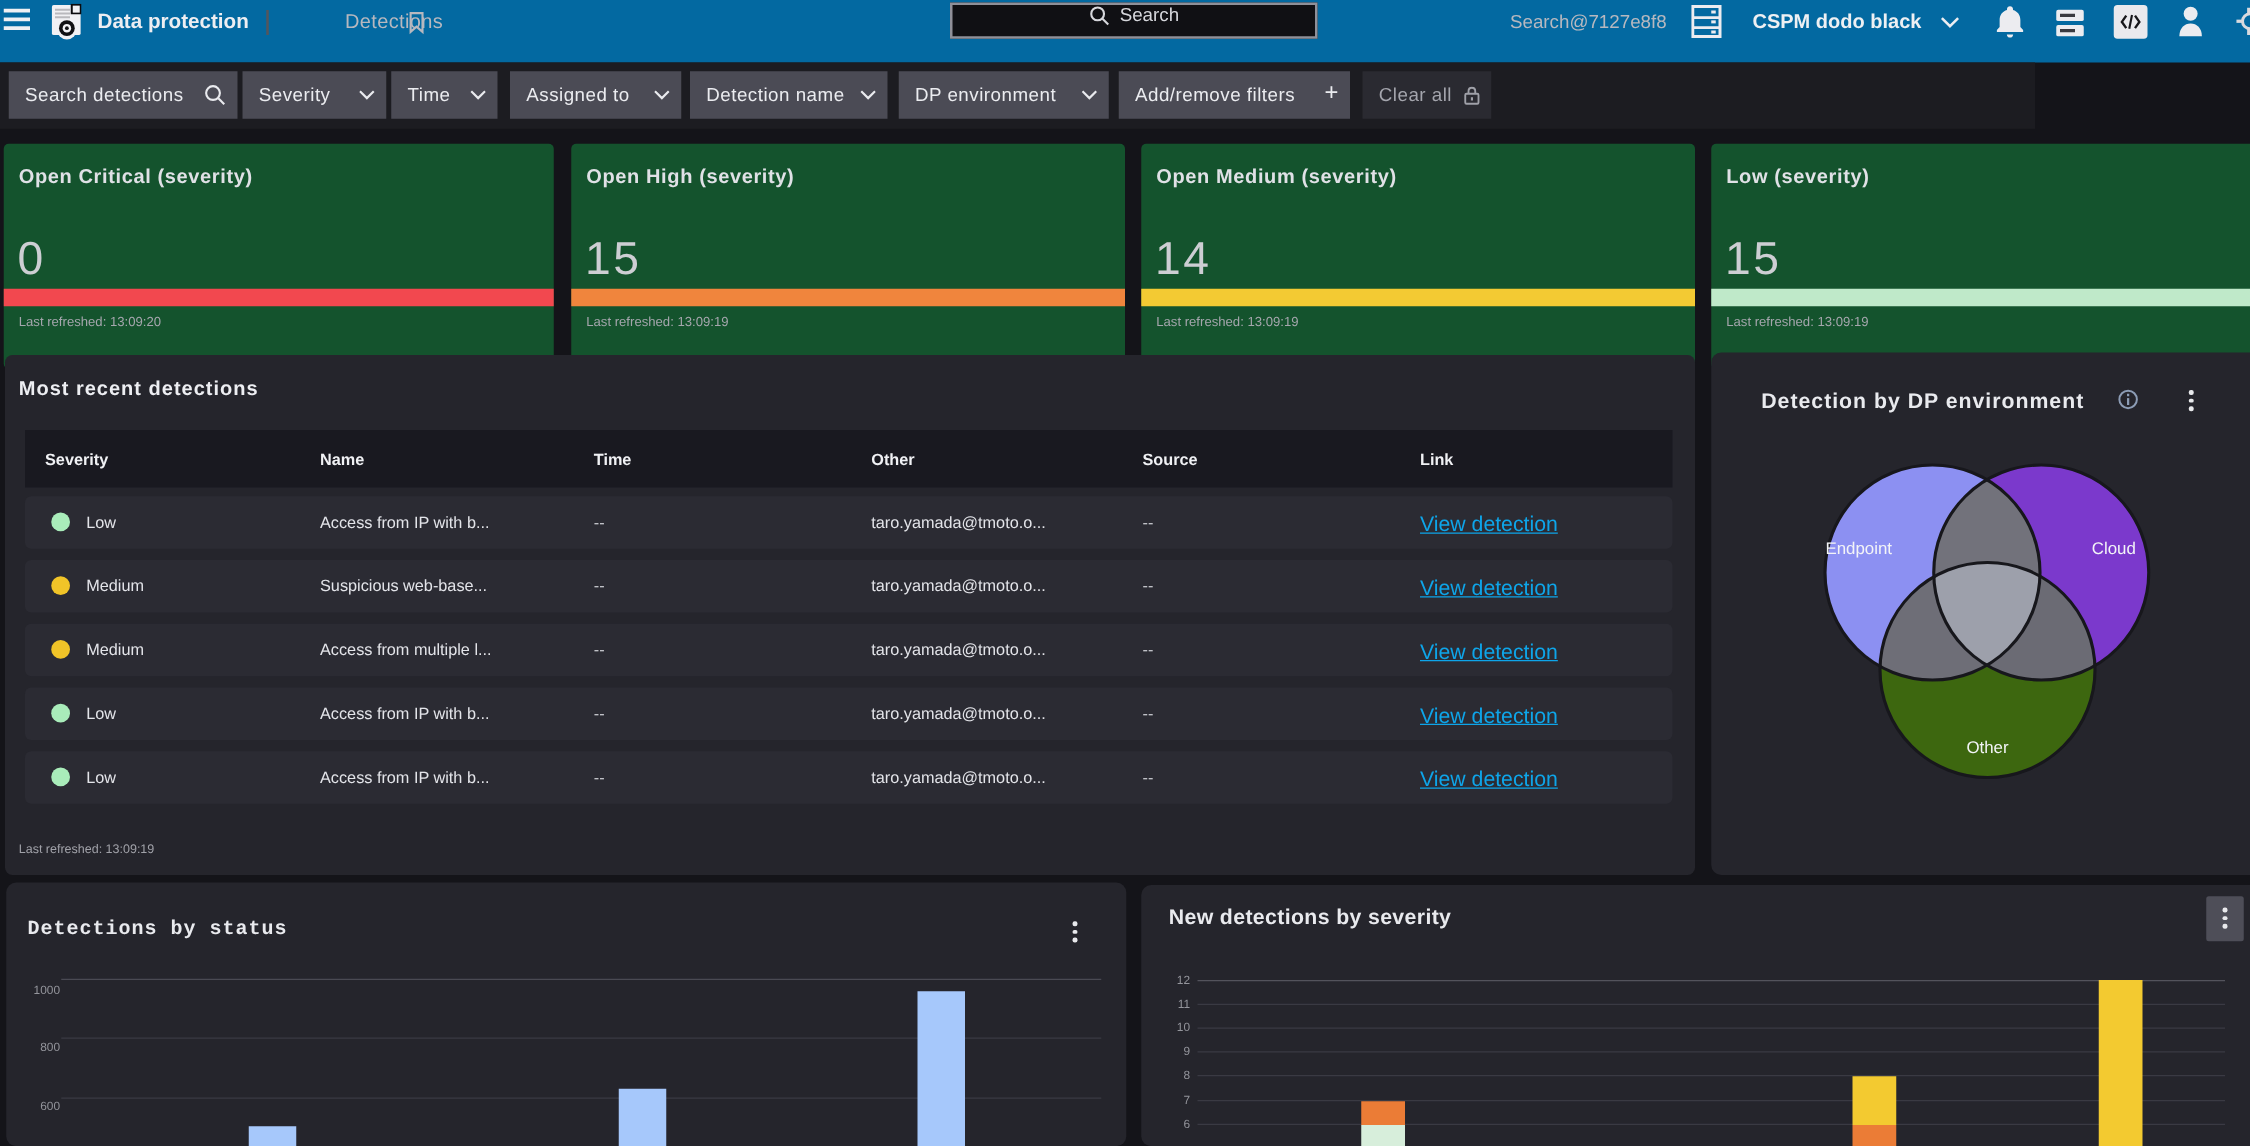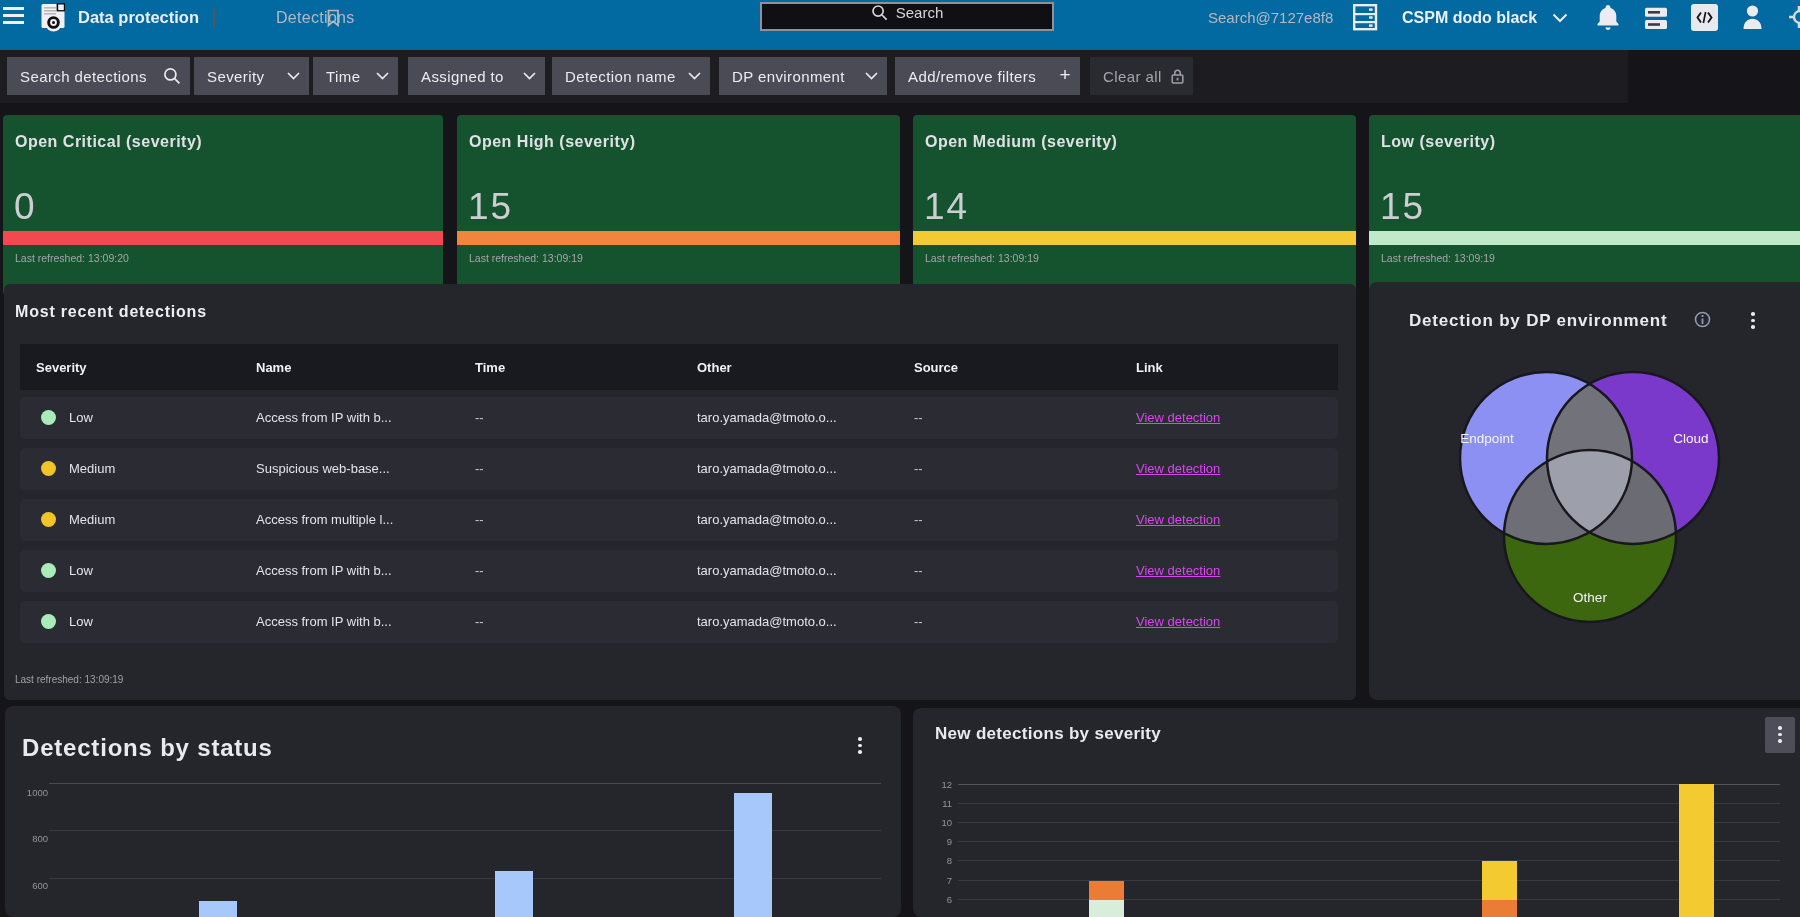--- a/index.html
+++ b/index.html
@@ -38,30 +38,30 @@
 
   
   #tablecard { left:4px; top:284px; width:1352px; height:416px; }
   #tc-title { position:absolute; left:11px; top:19px; font-size:16px; letter-spacing:0.8px; font-weight:bold; color:#edeef2; }
   #thead { position:absolute; left:16px; top:60px; width:1318px; height:46px; background:#191920; }
   .th { position:absolute; top:16px; font-size:13px; font-weight:bold; color:#f0f1f4; }
   .trow { position:absolute; left:16px; width:1318px; height:42px; background:#2b2b33; border-radius:5px; }
   .dot { position:absolute; left:21px; top:13px; width:15px; height:15px; border-radius:50%; }
   .td { position:absolute; top:13px; font-size:13px; color:#e3e4e9; }
   .tdd { position:absolute; top:13px; font-size:13px; color:#c7c8ce; }
-  .tlink { position:absolute; left:1116px; top:13px; font-size:13px; color:#d946ef; text-decoration:underline; }
+  .tlink { position:absolute; left:1116px; top:13px; font-size:17px; color:#0ea5e9; text-decoration:underline; }
   #tc-ref { position:absolute; left:11px; top:390px; font-size:10px; color:#a0a1a8; }
 
   
   #venncard { left:1369px; top:282px; width:431px; height:418px; border-radius:8px 0 0 8px; }
   #vc-title { position:absolute; left:40px; top:29px; font-size:17px; letter-spacing:0.8px; font-weight:bold; color:#e9eaee; }
 
   
   #statuscard { left:5px; top:706px; width:896px; height:211px; border-radius:8px; }
-  #sc-title { position:absolute; left:17px; top:28px; font-size:24px; letter-spacing:0.8px; font-weight:bold; color:#e9eaee; }
+  #sc-title { position:absolute; left:17px; top:28px; font-size:16px; letter-spacing:0.8px; font-weight:bold; color:#e9eaee;font-family:Liberation Mono, monospace; }
   #sevcard { left:913px; top:708px; width:887px; height:209px; border-radius:8px 0 0 8px; }
   #nc-title { position:absolute; left:22px; top:16px; font-size:17px; letter-spacing:0.3px; font-weight:bold; color:#e9eaee; }
   .gline { position:absolute; height:1px; background:#3a3a43; }
   .ylab { position:absolute; font-size:9.5px; color:#94959c; text-align:right; }
   .vdots { position:absolute; width:4px; }
   .vdots i { display:block; width:3.5px; height:3.5px; border-radius:50%; background:#e8e9ec; margin-bottom:3px; }
 </style>
 </head>
 <body>
 

